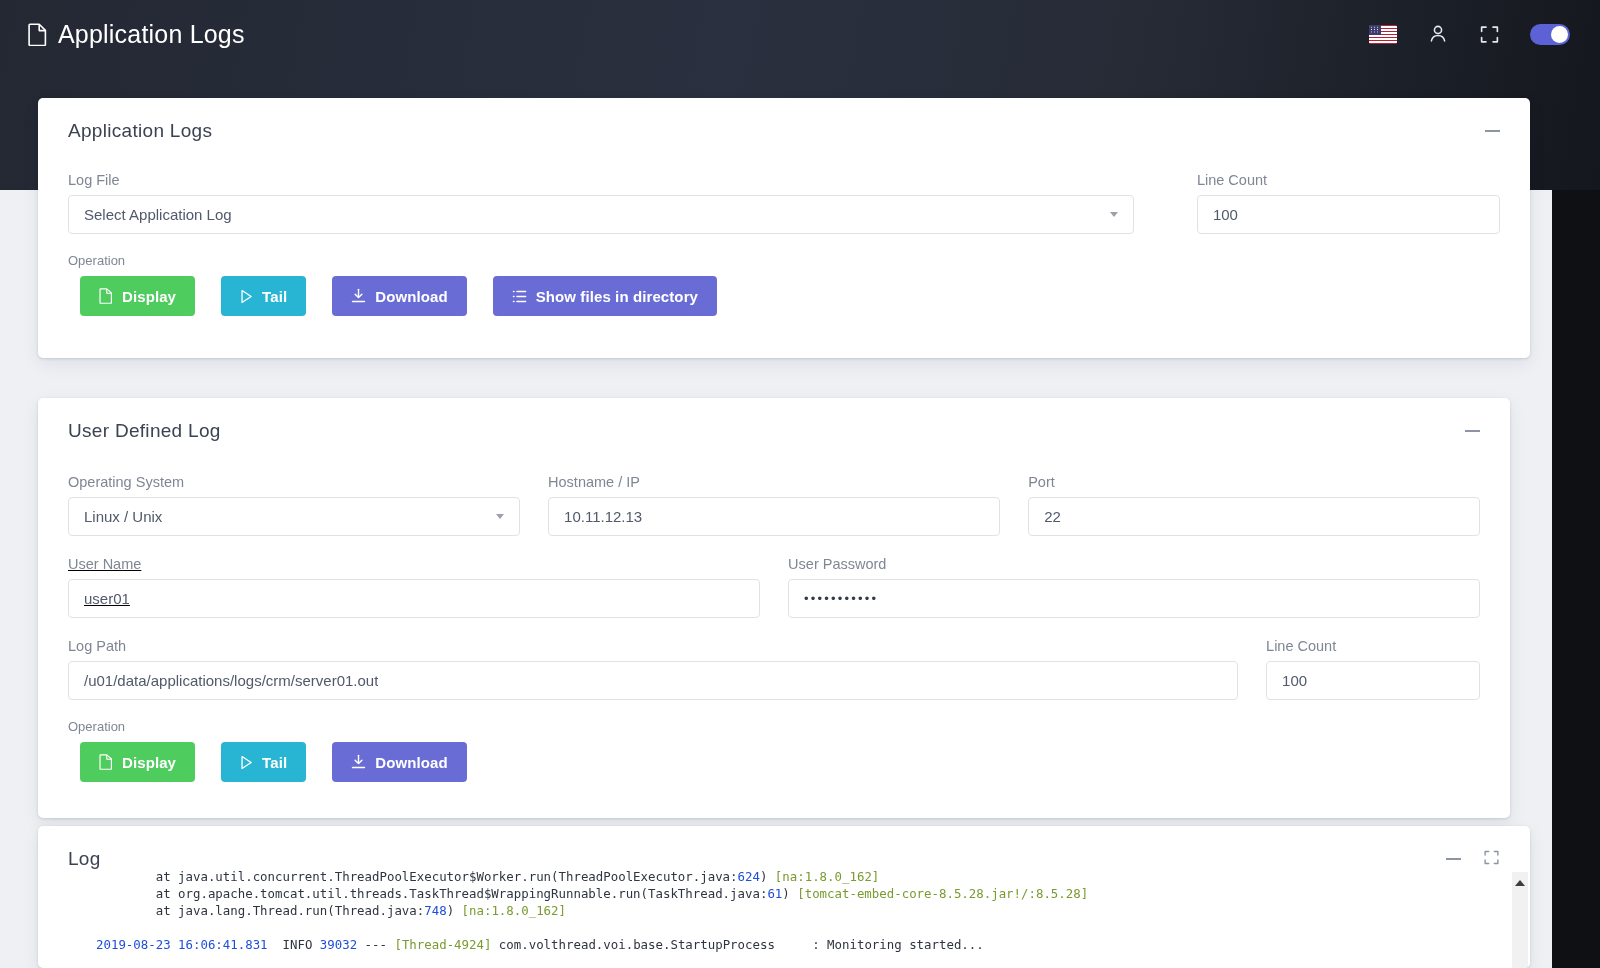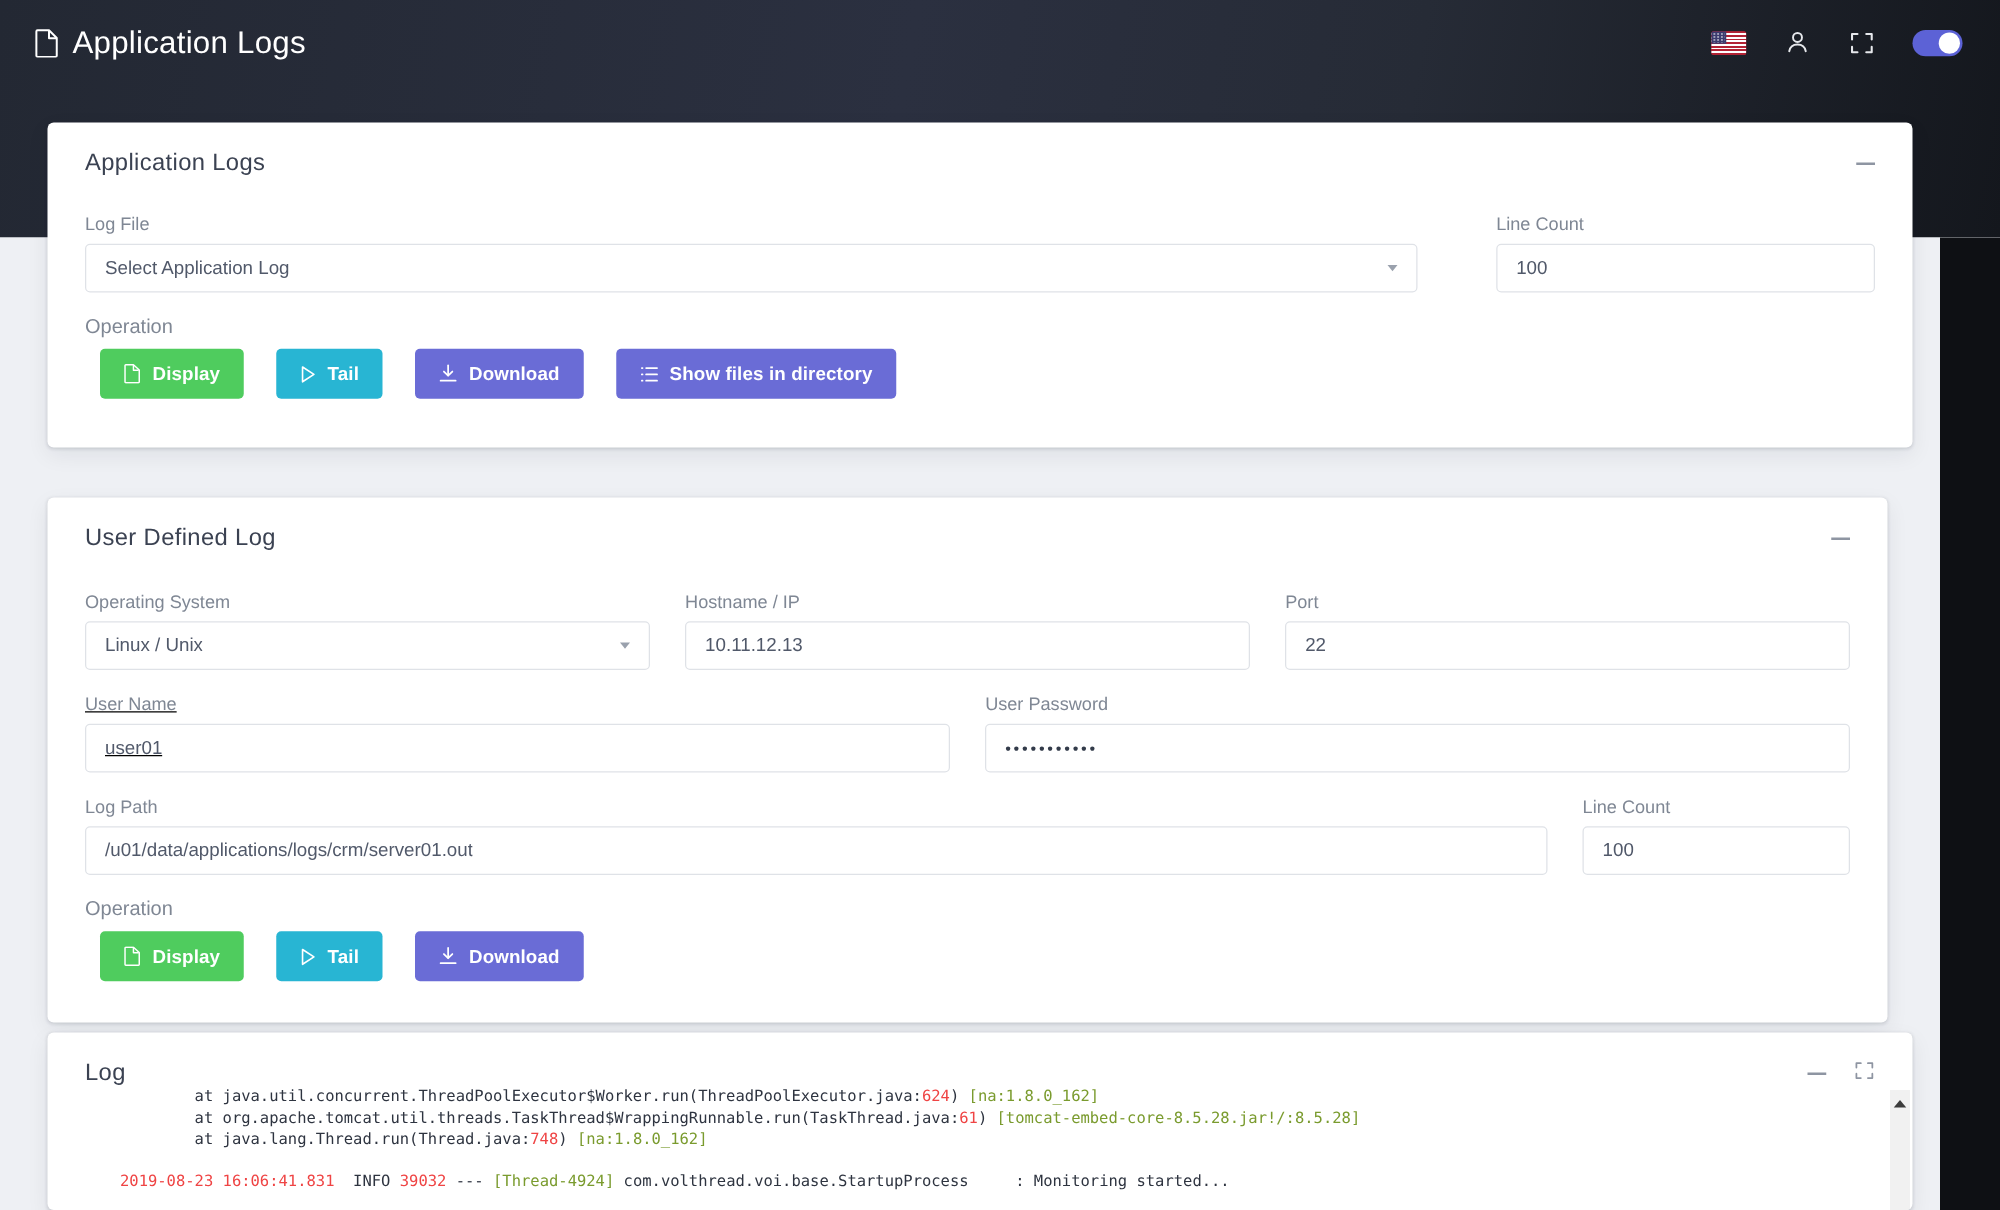--- a/index.html
+++ b/index.html
@@ -184,21 +184,21 @@
     border-left: 4.5px solid transparent;
     border-right: 4.5px solid transparent;
     border-top: 5px solid #9aa1ad;
   }
   .ctrl .val { white-space: nowrap; overflow: hidden; text-overflow: ellipsis; }
   .ctrl .pwd { letter-spacing: 2.2px; font-size: 13px; color: #333b4a; }
 
   .row { display: flex; }
 
   
-  .op-label { font-size: 16px; color: #7f8794; margin-bottom: 8px; }
+  .op-label { font-size: 13px; color: #7f8794; margin-bottom: 8px; }
   .btns { display: flex; gap: 14px; }
   .btn {
     height: 40px;
     border: none;
     border-radius: 4px;
     color: #fff;
     font-size: 15px;
     font-weight: 700;
     font-family: "Liberation Sans", sans-serif;
     display: inline-flex;
@@ -225,21 +225,21 @@
     overflow: hidden;
     font-family: "DejaVu Sans Mono", "Liberation Mono", monospace;
     font-size: 12.4px;
     line-height: 17px;
     color: #2e3440;
     padding-left: 58px;
     white-space: pre;
   }
   .log-line { height: 17px; }
   .log-gap { height: 17px; }
-  .c-orange { color: #ef4444; }
+  .c-orange { color: #1d4ed8; }
   .c-green  { color: #7a9b2e; }
   .c-dim    { color: #2e3440; }
 
   .log-scroll {
     position: absolute;
     right: 2px;
     top: 46px;
     bottom: 0;
     width: 16px;
     background: #f1f1f1;

